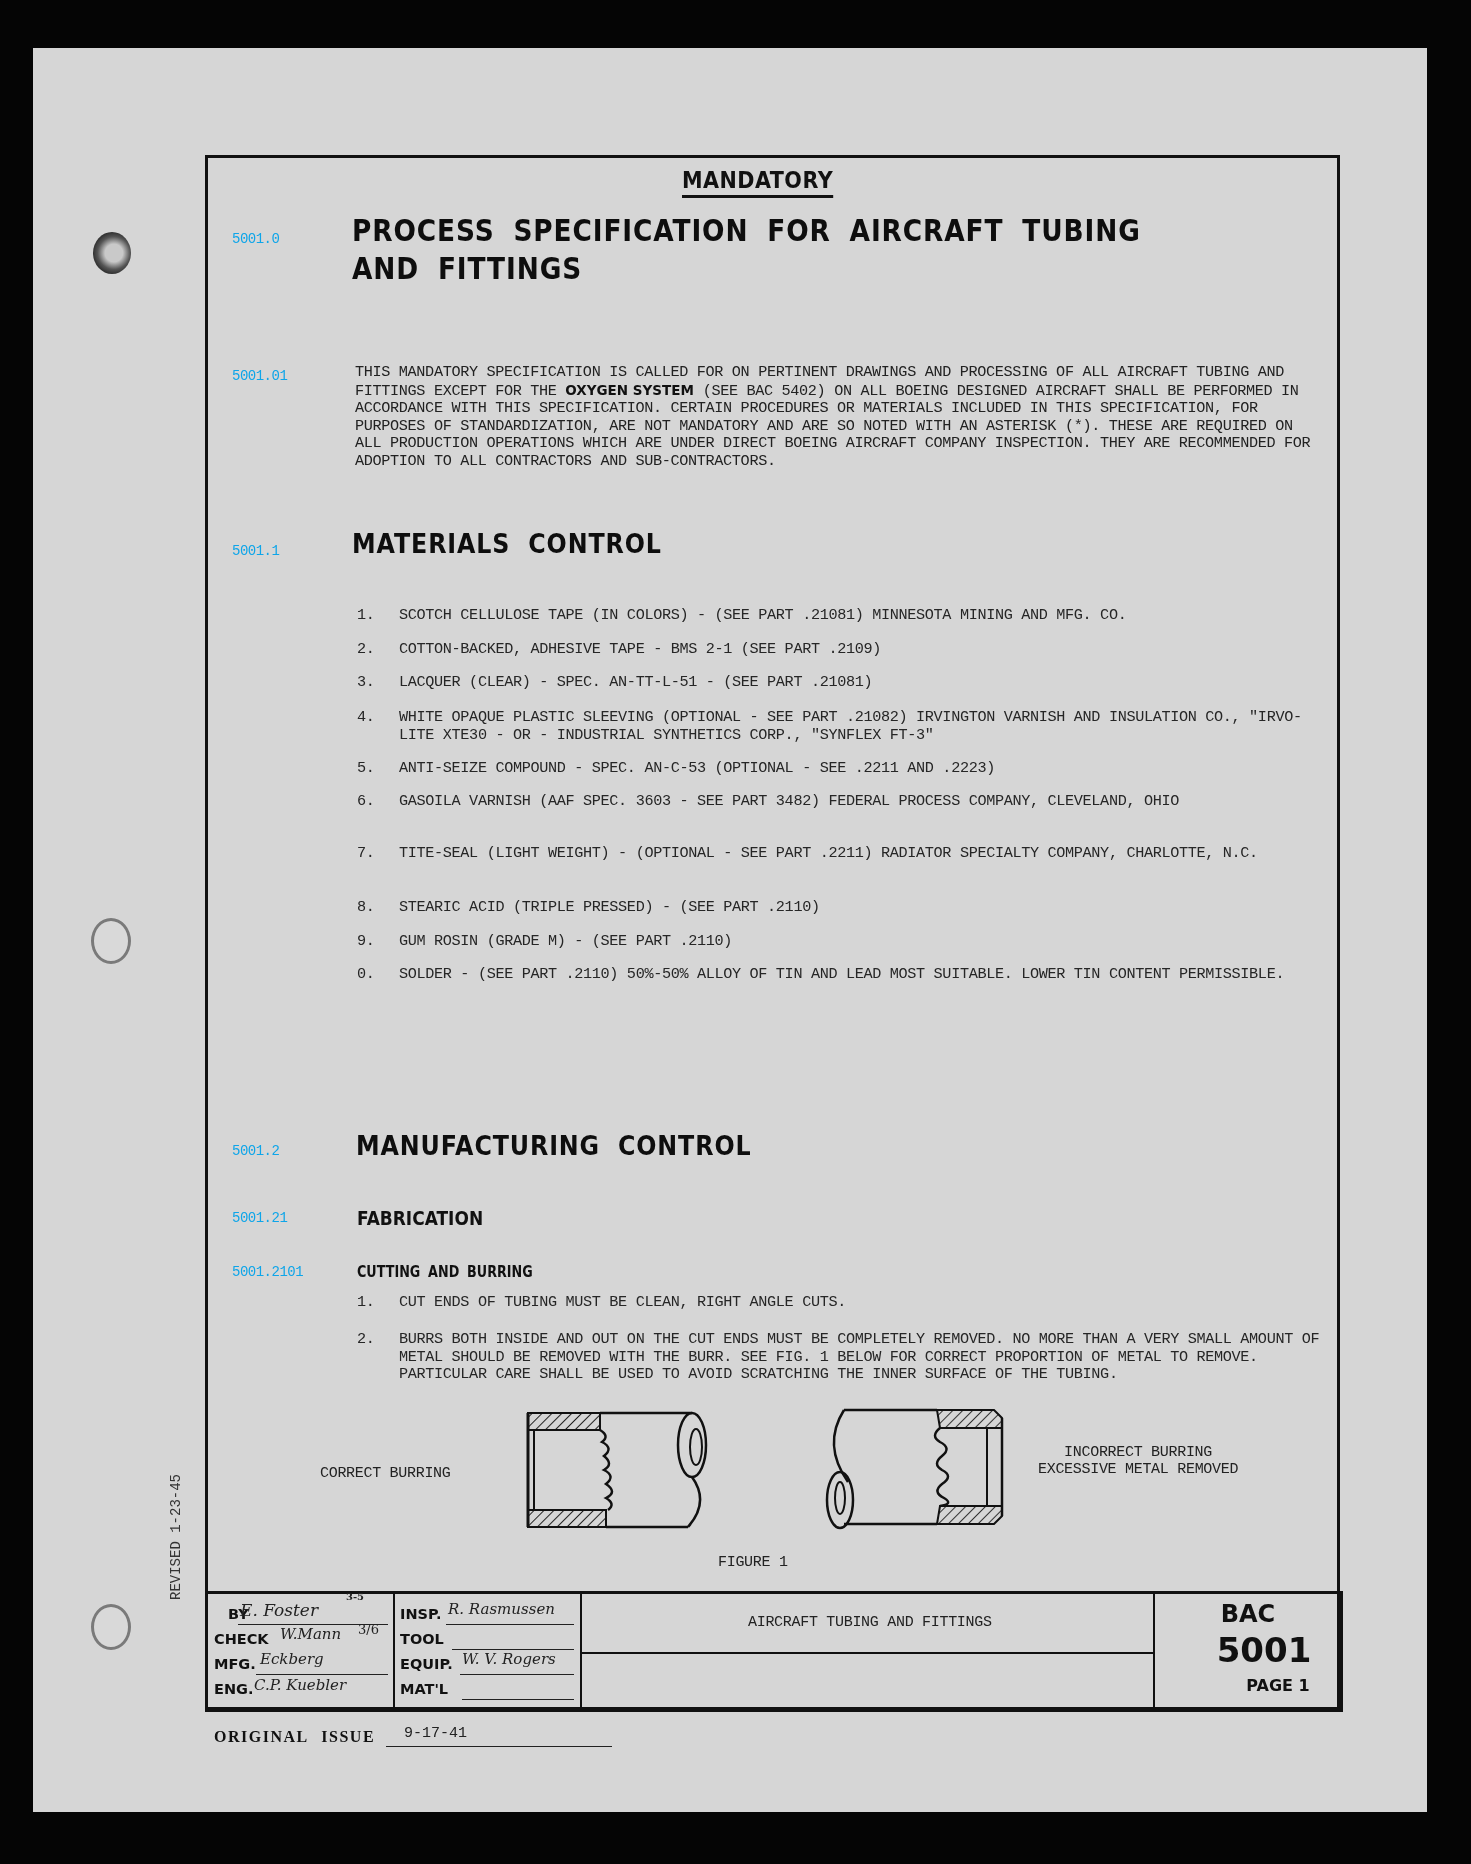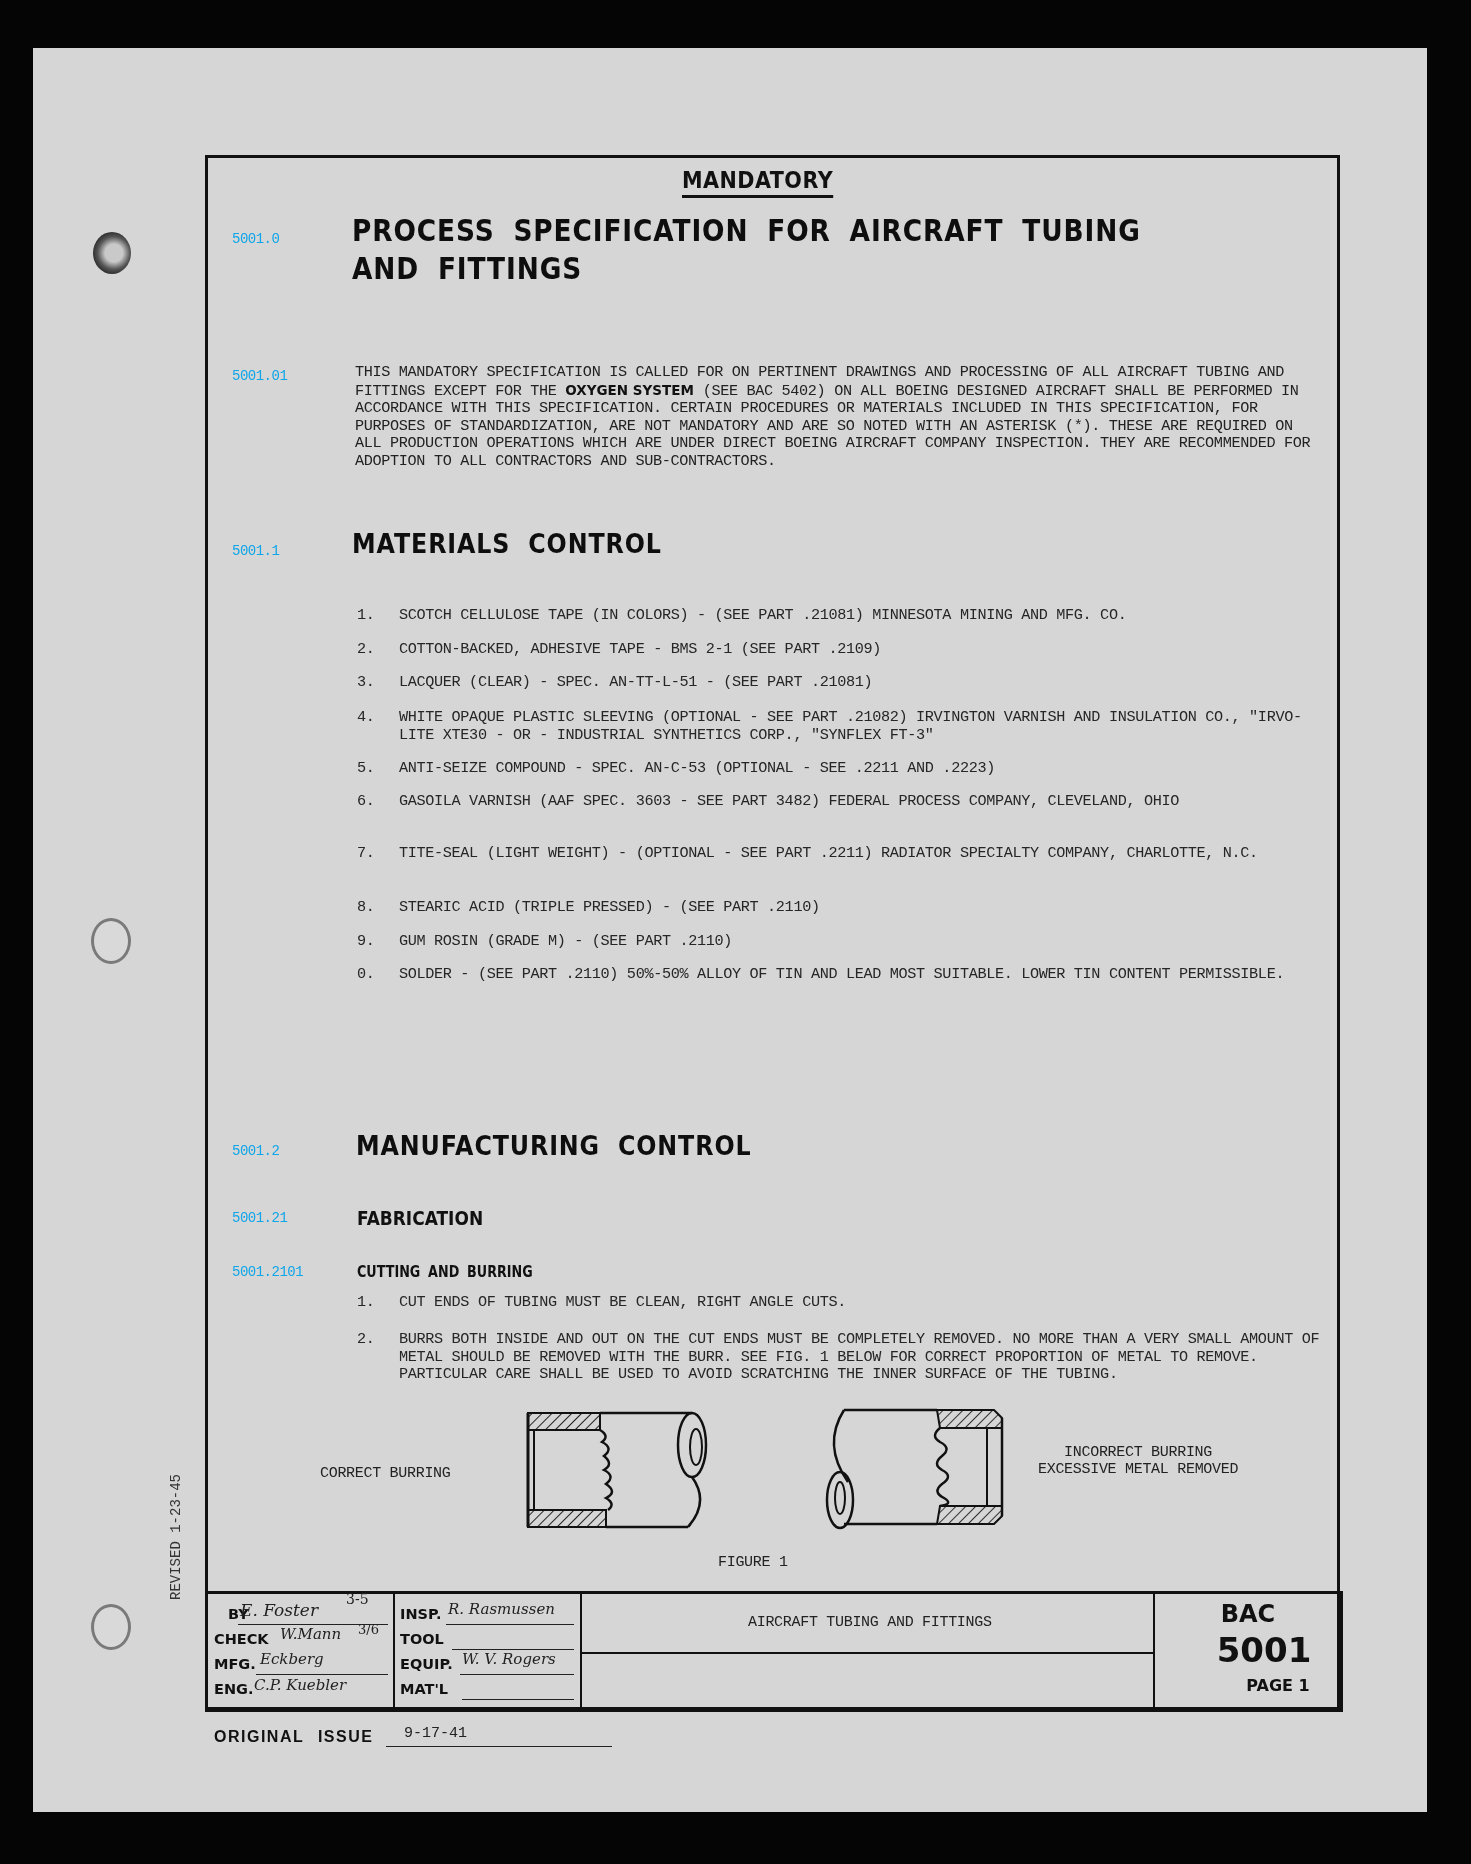--- a/index.html
+++ b/index.html
@@ -55,21 +55,21 @@
   .tbl { position:absolute; font-family:"DejaVu Sans", sans-serif; font-weight:bold; font-size:14.5px; color:#111; }
   .sigline { position:absolute; border-bottom:1.5px solid #222; height:0; }
   .sig { position:absolute; font-family:"DejaVu Serif", serif; font-style:italic; font-size:17px; color:#222; white-space:nowrap; }
   .tb-title { position:absolute; font-size:15px; color:#222; letter-spacing:-0.3px; }
   .tb-big { position:absolute; font-family:"DejaVu Sans", sans-serif; font-weight:bold; font-size:22px; color:#111; letter-spacing:3px; word-spacing:14px; }
   .bac { position:absolute; font-family:"DejaVu Sans", sans-serif; font-weight:bold; color:#111; text-align:center; }
   .revised {
     position:absolute; left:168px; top:1600px; font-size:14px; color:#333; letter-spacing:0px;
     transform:rotate(-90deg); transform-origin:left top; white-space:nowrap;
   }
-  .orig { position:absolute; left:214px; top:1728px; font-family:Liberation Sans, sans-serif; font-weight:bold; font-size:16px; color:#111; letter-spacing:1.5px; word-spacing:8px; }
+  .orig { position:absolute; left:214px; top:1728px; font-family:Liberation Serif, serif; font-weight:bold; font-size:16px; color:#111; letter-spacing:1.5px; word-spacing:8px; }
   .origline { position:absolute; left:386px; top:1746px; width:226px; border-bottom:1.5px solid #222; }
   .origval { position:absolute; left:404px; top:1725px; font-size:15px; color:#222; }
   svg { position:absolute; overflow:visible; }
 </style>
 </head>
 <body>
 
 <div class="page"></div>
 
 <div class="hole punched" style="left:93px;top:232px;width:38px;height:42px;"></div>
@@ -197,21 +197,21 @@
 
 <div class="tb">
   <div class="vline" style="left:185px;"></div>
   <div class="vline" style="left:372px;"></div>
   <div class="vline" style="left:945px;"></div>
   <div class="hline" style="left:372px;width:573px;top:58px;"></div>
 
   <div class="tbl" style="left:20px;top:12px;">BY</div>
   <div class="sigline" style="left:30px;top:30px;width:150px;"></div>
   <div class="sig" style="left:32px;top:6px;">E. Foster</div>
-  <div class="sig" style="left:138px;top:-3px;font-size:14px;font-style:normal;">3-5</div>
+  <div class="sig" style="left:138px;top:-3px;font-size:10px;font-style:normal;font-weight:bold;">3-5</div>
 
   <div class="tbl" style="left:6px;top:37px;">CHECK</div>
   <div class="sig" style="left:72px;top:31px;font-size:15px;">W.Mann</div>
   <div class="sig" style="left:150px;top:28px;font-size:13px;font-style:normal;">3/6</div>
 
   <div class="tbl" style="left:6px;top:62px;">MFG.</div>
   <div class="sigline" style="left:48px;top:80px;width:132px;"></div>
   <div class="sig" style="left:52px;top:56px;font-size:15px;">Eckberg</div>
 
   <div class="tbl" style="left:6px;top:87px;">ENG.</div>

